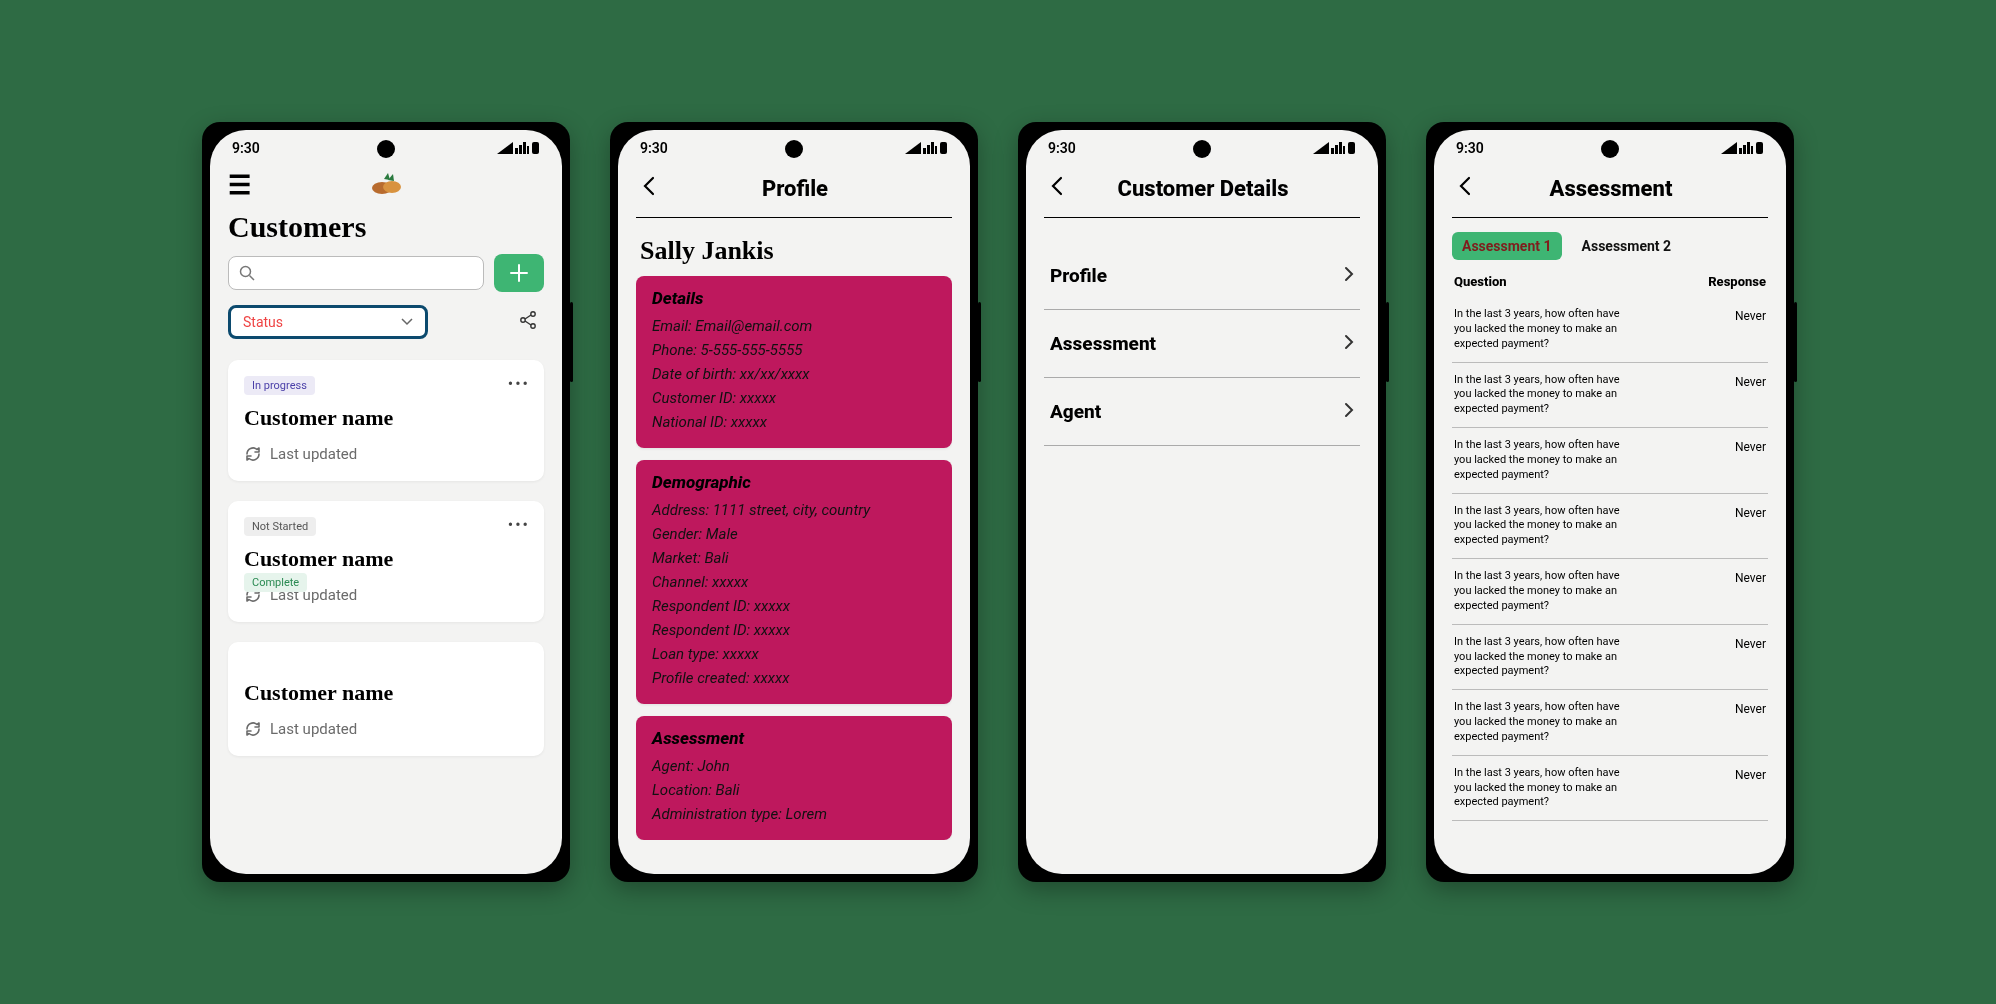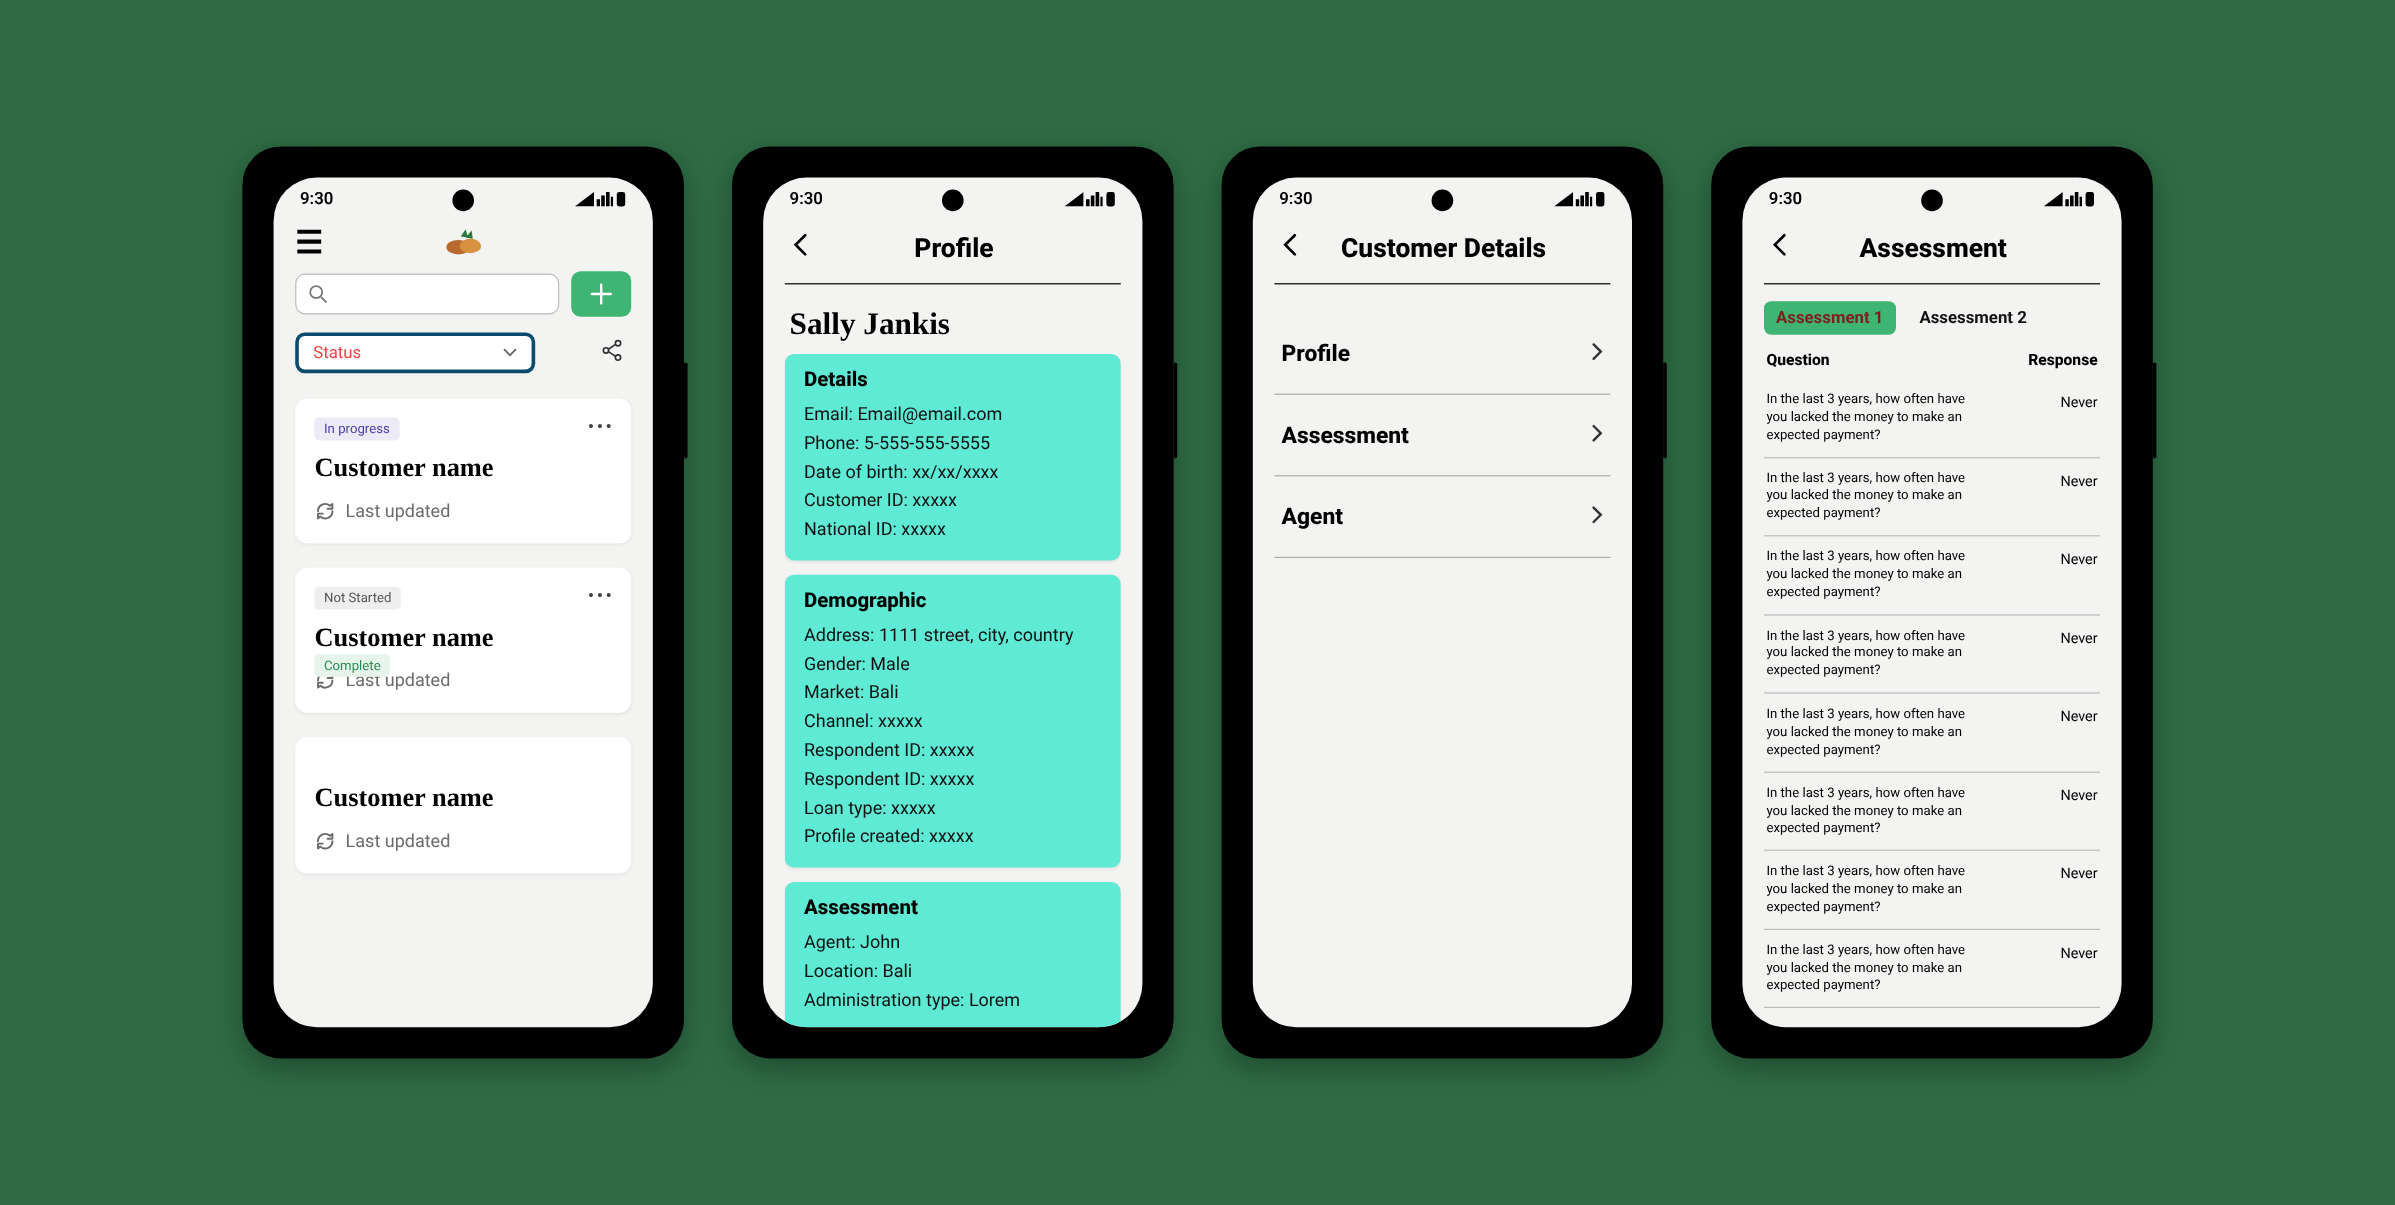--- a/index.html
+++ b/index.html
@@ -10,22 +10,22 @@
     height: 1004px;
     display: flex;
     justify-content: center;
     align-items: center;
     gap: 40px;
   }
   .phone {
     width: 368px;
     height: 760px;
     background: #000;
-    border-radius: 32px;
-    padding: 26px;
+    border-radius: 18px;
+    padding: 8px;
     position: relative;
     box-shadow: 0 8px 24px rgba(0,0,0,0.3);
   }
   .phone::after {
     content:"";
     position:absolute;
     right:-3px; top:180px;
     width:3px; height:80px;
     background:#000; border-radius:2px;
   }
@@ -99,22 +99,23 @@
   
   .navhead {
     display:flex; align-items:center; padding:6px 0 14px; border-bottom:1px solid #000; margin-top:2px;
   }
   .back { font-size:22px; padding:2px 6px; cursor:pointer;}
   .navtitle { flex:1; text-align:center; font-size:22px; font-weight:800; margin-left:-24px;}
   
   .profname { font-family:Georgia,serif; font-size:26px; font-weight:700; padding:18px 4px 10px;}
   .pcards { display:flex; flex-direction:column; gap:12px; overflow:hidden;}
   .pcard {
-    background:#5eead4; border-radius:8px; padding:12px 16px 14px;
+    background:#be185d; border-radius:8px; padding:12px 16px 14px;
     box-shadow:0 1px 3px rgba(0,0,0,0.08);
+    font-style:italic;
   }
   .pcard h3 { font-size:17px; font-weight:800; margin-bottom:6px;}
   .pcard .row { font-size:15px; line-height:1.6; color:#111;}
   
   .navlist { margin-top:24px;}
   .navitem {
     display:flex; align-items:center; justify-content:space-between;
     padding:22px 6px; border-bottom:1px solid #aaa; font-size:19px; font-weight:800;
   }
   .chev { color:#333; }
@@ -159,20 +160,21 @@
         <span class="hamburger">☰</span>
         <span class="logo">
           <svg width="36" height="24" viewBox="0 0 36 24">
             <ellipse cx="14" cy="17" rx="10" ry="6" fill="#b86b2e"></ellipse>
             <ellipse cx="24" cy="16" rx="9" ry="6" fill="#d8923f"></ellipse>
             <path d="M16 8 L20 2 L22 9 Z" fill="#2a7a3f"></path>
             <path d="M20 9 L25 3 L26 10 Z" fill="#2a7a3f"></path>
           </svg>
         </span>
       </div>
+      <div class="h1">Customers</div>
       <div class="searchrow">
         <div class="search">
           <svg width="16" height="16" viewBox="0 0 16 16">
               <circle cx="6.5" cy="6.5" r="5" stroke="#777" stroke-width="1.5" fill="none"></circle>
               <line x1="10.5" y1="10.5" x2="15" y2="15" stroke="#777" stroke-width="1.5"></line>
             </svg>
         </div>
         <div class="addbtn">
           <svg width="18" height="18" viewBox="0 0 18 18">
               <path d="M9 1v16M1 9h16" stroke="#fff" stroke-width="2" stroke-linecap="round"></path>

